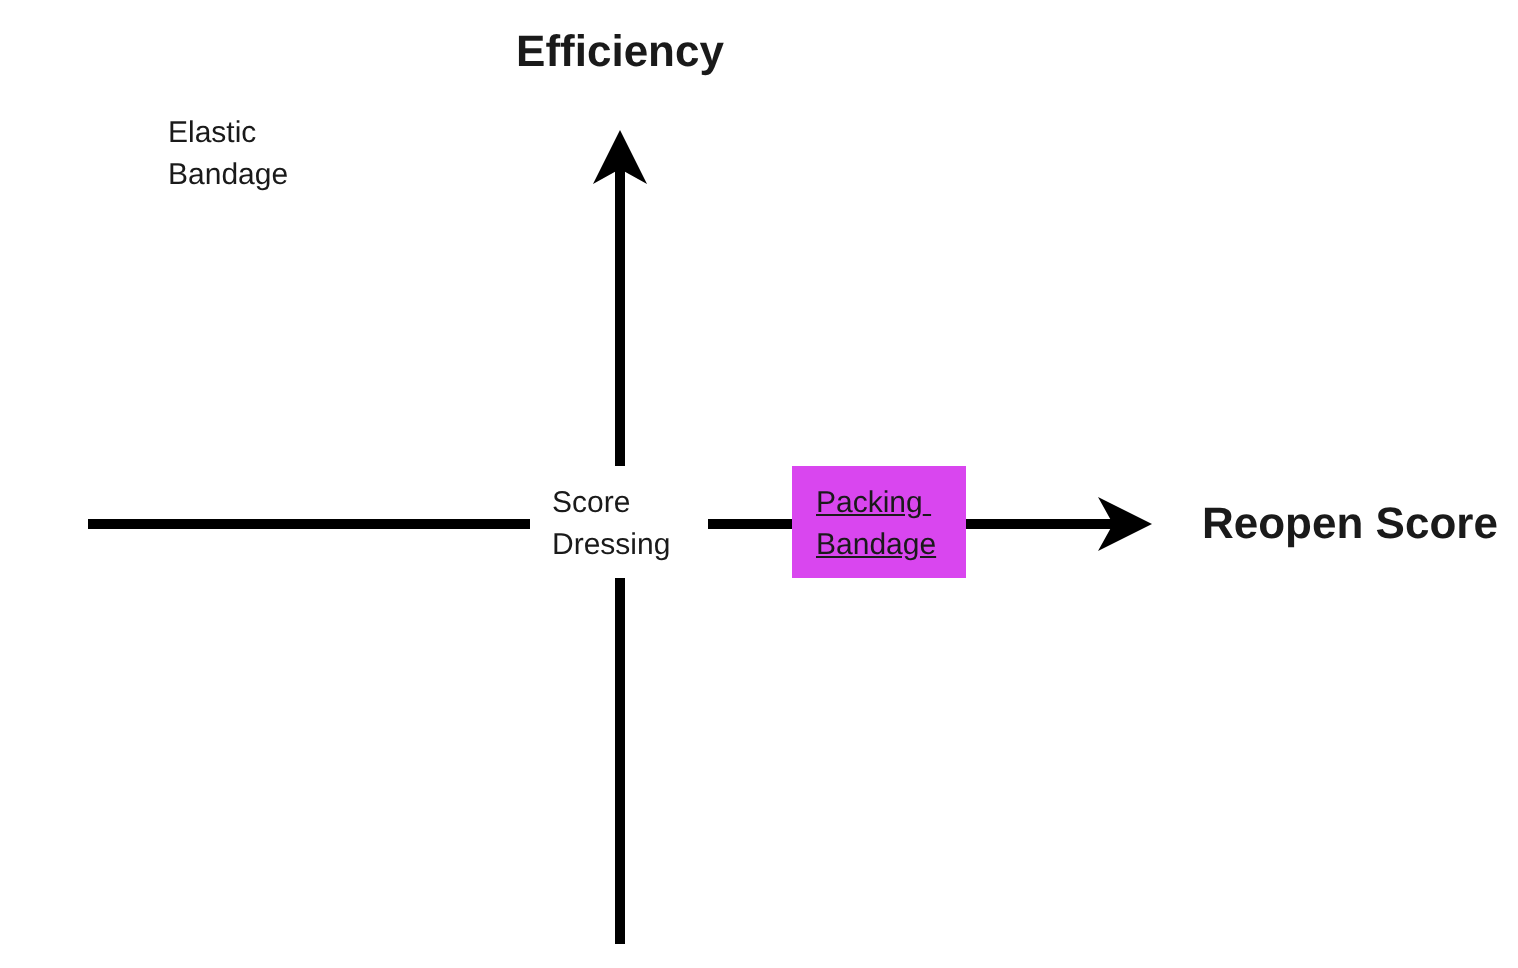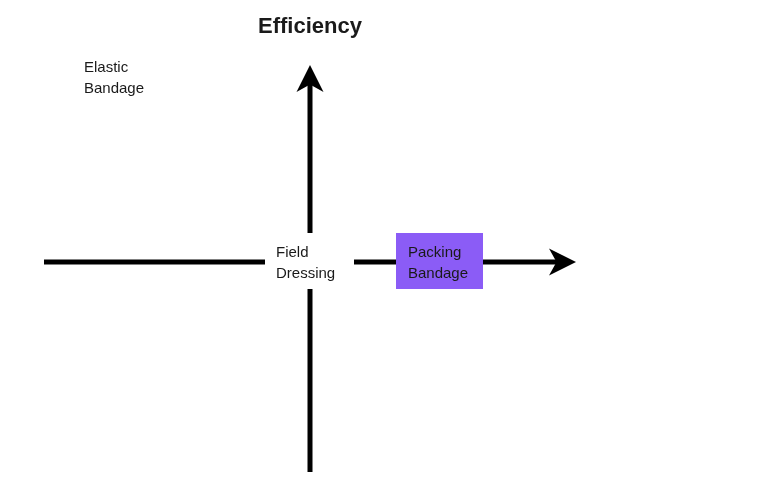--- a/index.html
+++ b/index.html
@@ -63,21 +63,22 @@
     box-sizing: border-box;
     background: #ffffff;
   }
   .item-packing {
     left: 396px;
     top: 233px;
     width: 87px;
     height: 56px;
     padding: 8px 0 0 12px;
     box-sizing: border-box;
-    background: #8b5cf6;
+    background: #d946ef;
+    text-decoration: underline;
   }
   .item-quikclot {
     left: 518px;
     top: 448px;
     width: 90px;
   }
 </style>
 </head>
 <body>
 
@@ -89,21 +90,22 @@
 
     <path d="M576 262 L549 248.5 L556.5 262 L549 275.5 Z" fill="#000000"></path>
 
     <line x1="310" y1="80" x2="310" y2="472" stroke="#000000" stroke-width="5"></line>
 
     <path d="M310 65 L296.5 92 L310 84.5 L323.5 92 Z" fill="#000000"></path>
   </svg>
 
   <div class="axis-title title-y">Efficiency</div>
 
+  <div class="axis-title title-x">Reopen Score</div>
 
   <div class="label item-elastic">Elastic Bandage</div>
 
-  <div class="label item-field">Field Dressing</div>
+  <div class="label item-field">Score Dressing</div>
 
   <div class="label item-packing">Packing Bandage</div>
 
 
 </div>
 
 </body></html>

